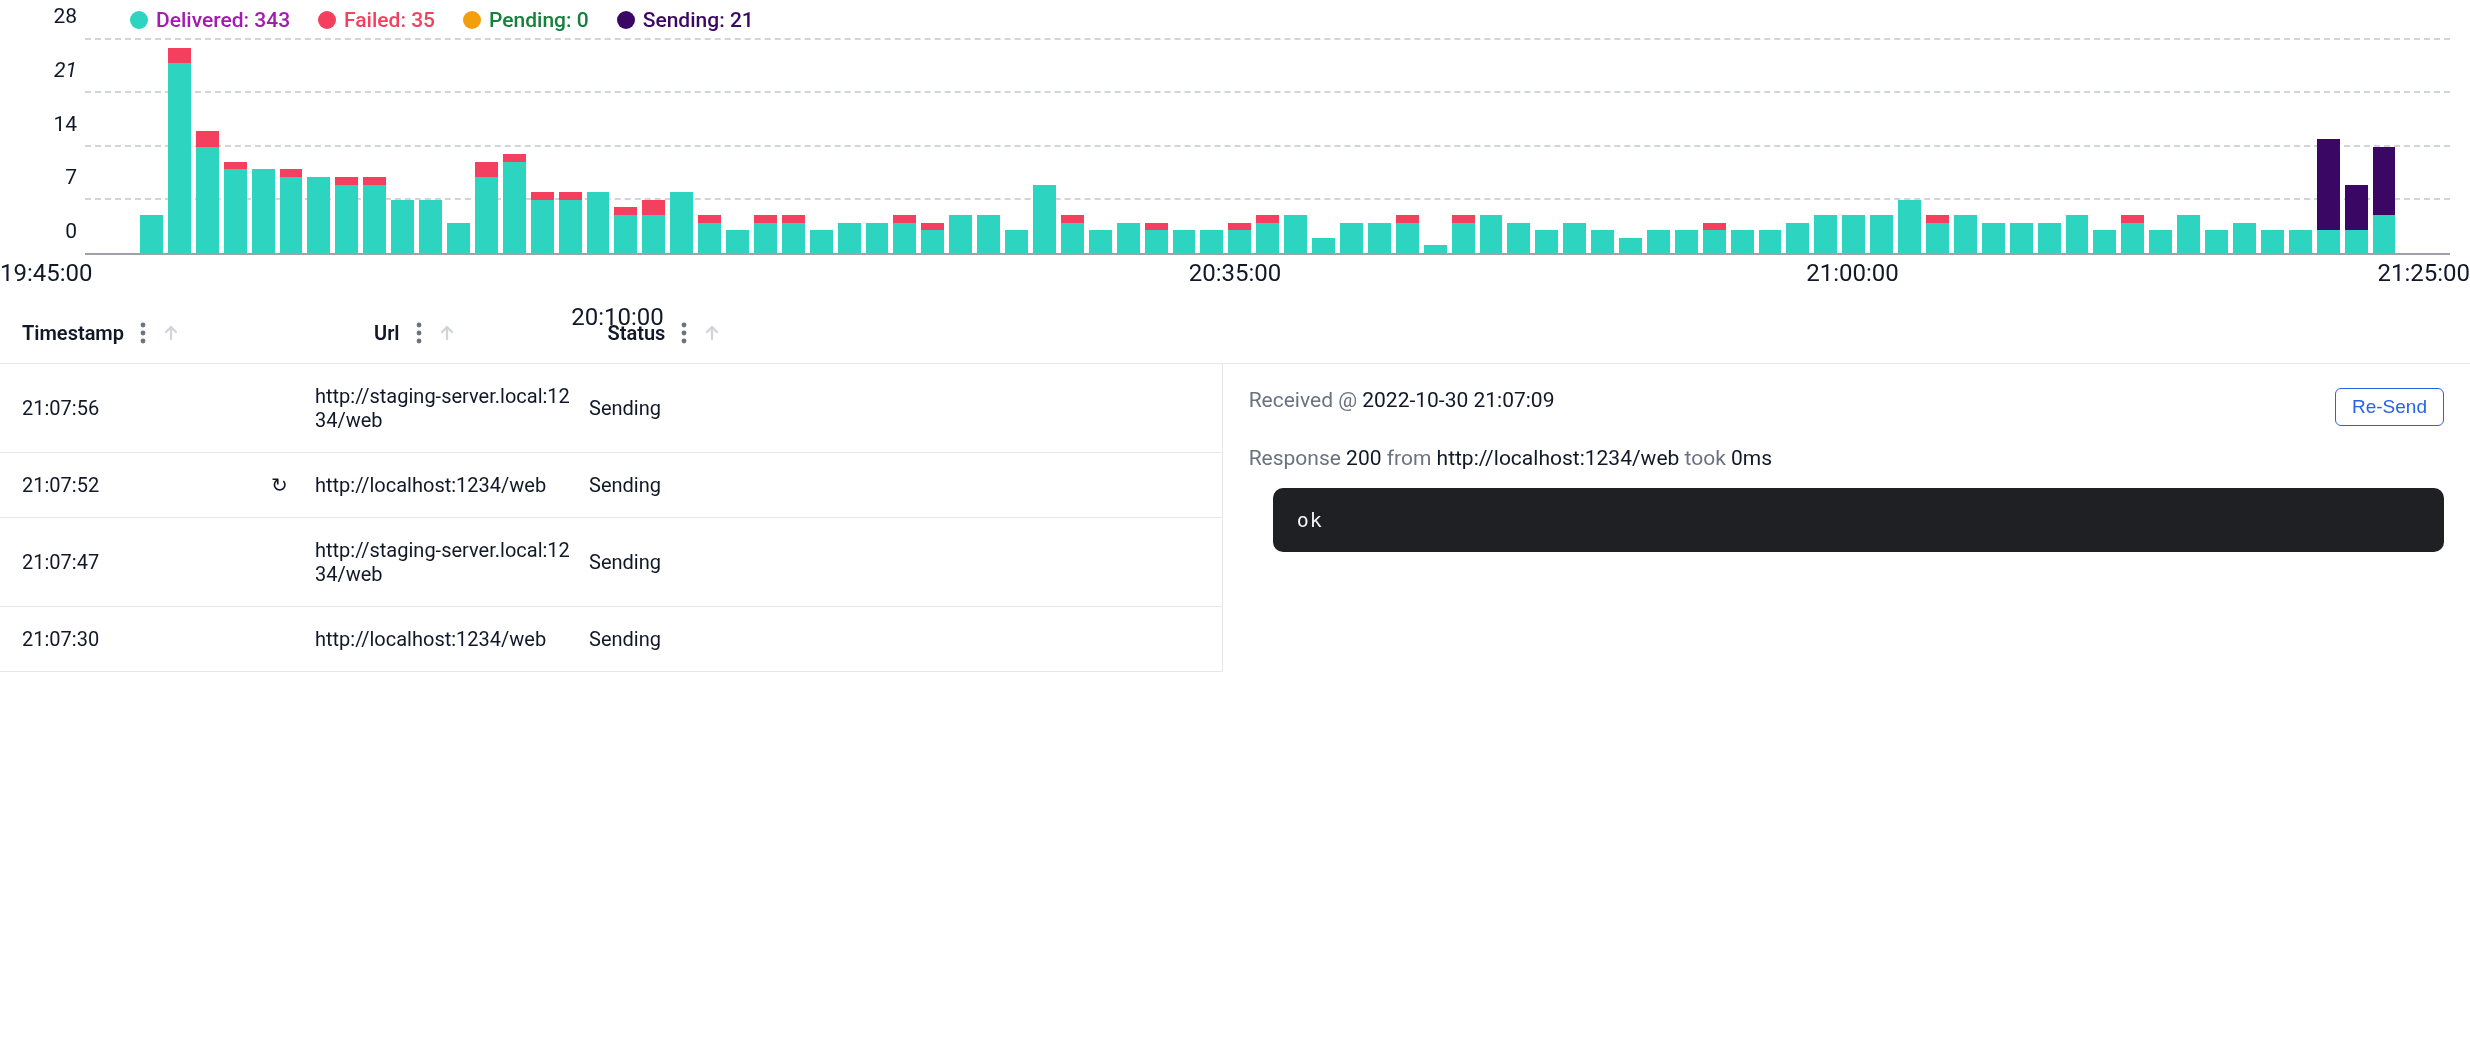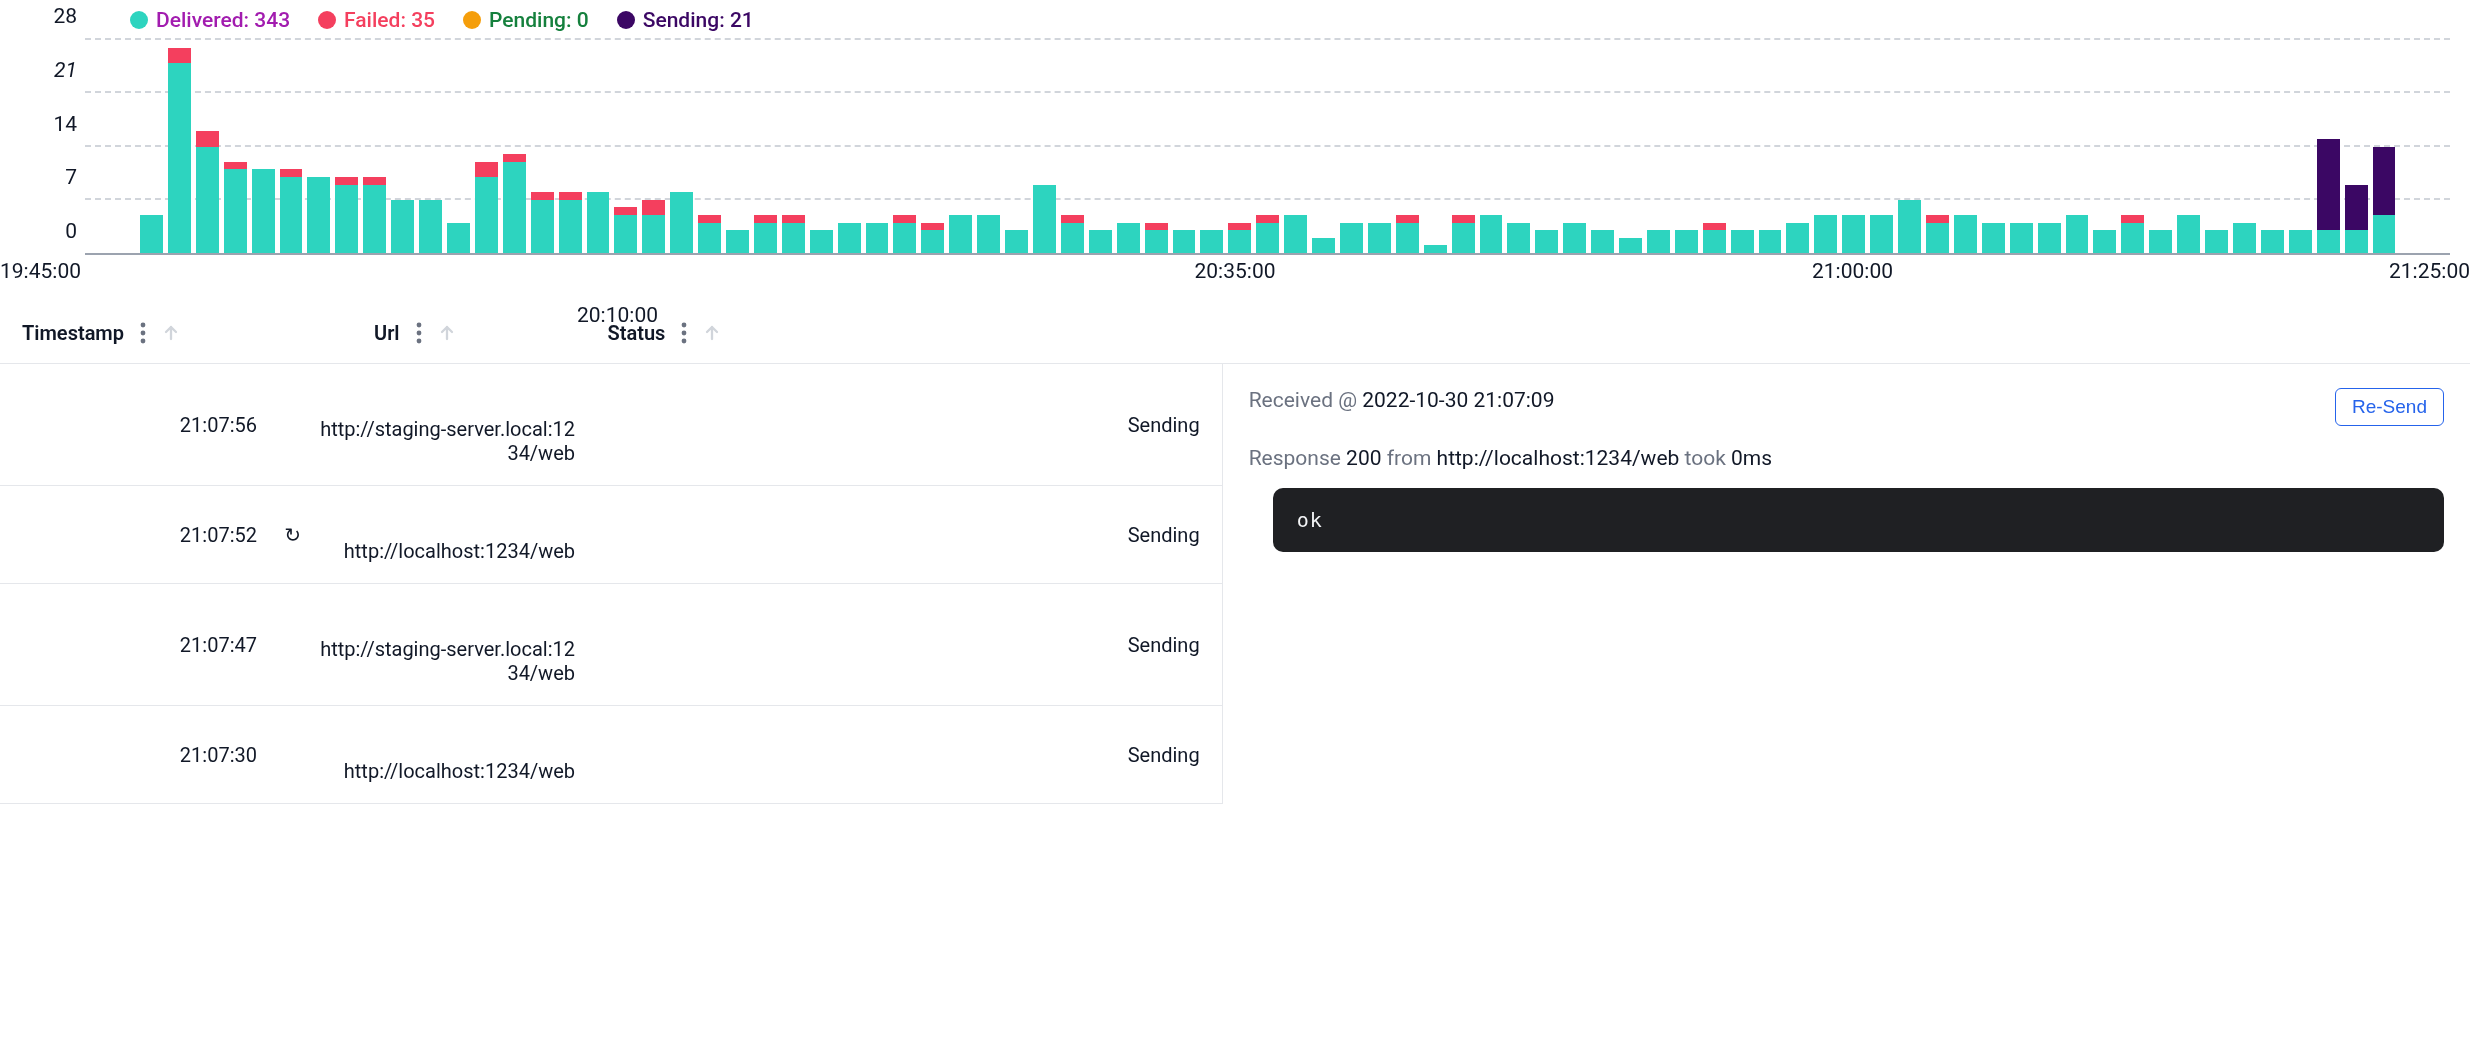--- a/index.html
+++ b/index.html
@@ -69,21 +69,21 @@
     flex-direction:column;
     justify-content:flex-end;
   }
   .seg-d{background:var(--c-delivered);}
   .seg-f{background:var(--c-failed);}
   .seg-s{background:var(--c-sending);}
   .xaxis{
     display:flex;
     justify-content:space-between;
     padding:4px 20px 0 85px;
-    font-size:21px;
+    font-size:24px;
     position:relative;
     height:38px;
   }
   .xtick{position:absolute;transform:translateX(-50%);}
   .cols{
     display:flex;
     gap:100px;
     padding:28px 0 18px 22px;
     border-bottom:1px solid var(--c-border);
     align-items:center;
@@ -93,32 +93,31 @@
     align-items:center;
     gap:16px;
     font-weight:600;
   }
   .col .dots,.col .arrow{color:var(--c-muted);}
   .dots svg,.arrow svg{display:block;}
   .table{display:flex;}
   .rows{
     flex:0 0 49.5%;
     border-right:1px solid var(--c-border);
-    text-align:right;
   }
   .row{
     display:flex;
     align-items:center;
     padding:20px 22px;
     border-bottom:1px solid var(--c-border);
     gap:14px;
   }
   .c-ts{flex:0 0 235px;}
   .c-resend{flex:0 0 30px;color:var(--c-text);}
-  .c-url{flex:0 0 260px;word-break:break-all;margin-top:33px;}
+  .c-url{flex:0 0 260px;word-break:break-all;}
   .c-status{flex:1;}
   .detail{
     flex:1;
     padding:24px 26px;
   }
   .meta{
     display:flex;
     justify-content:space-between;
     align-items:flex-start;
     margin-bottom:20px;

